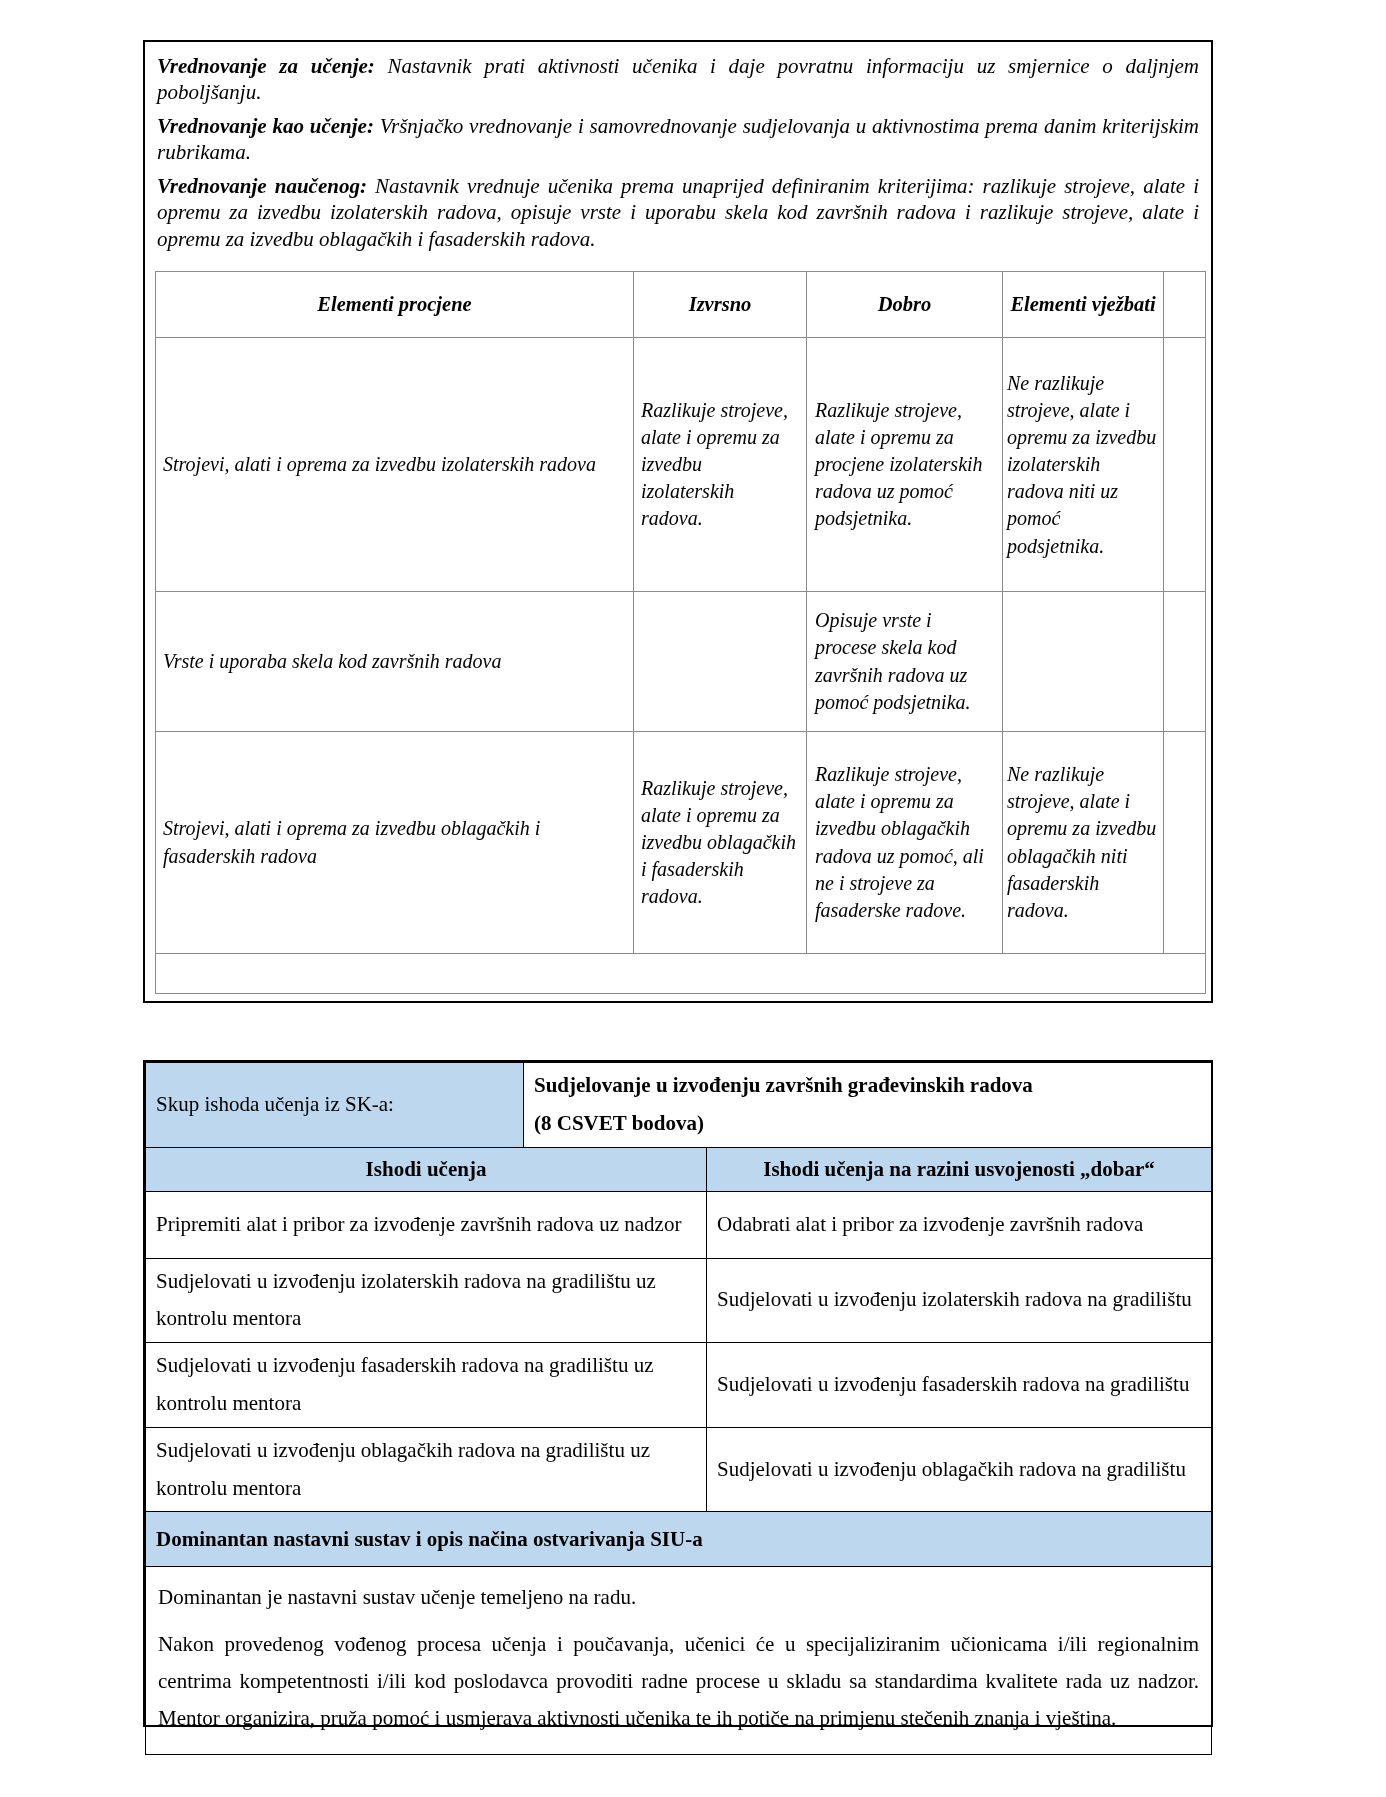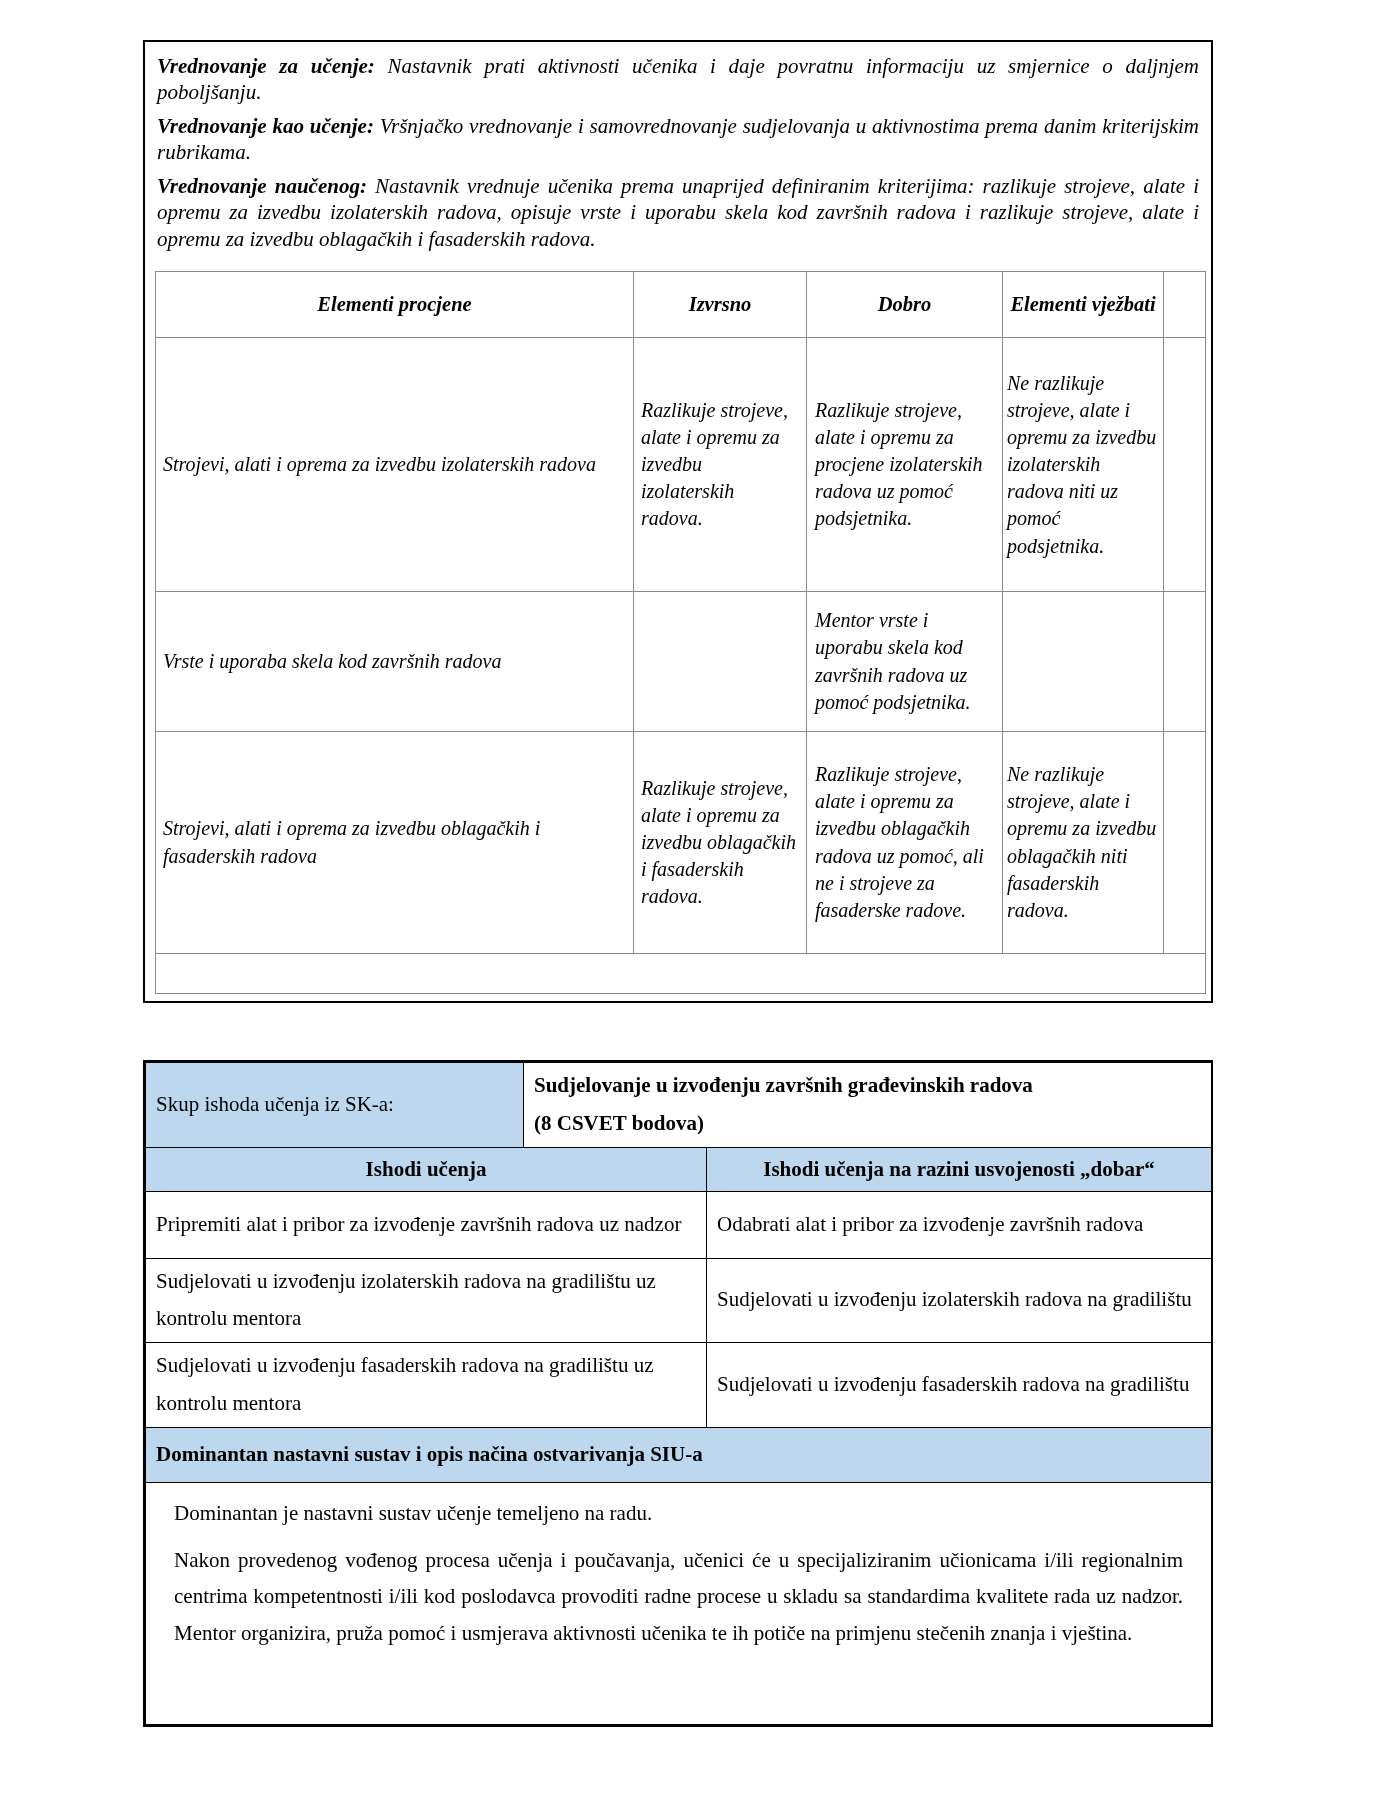--- a/index.html
+++ b/index.html
@@ -36,21 +36,21 @@
   #outcomes tr.rowB th{font-weight:bold;text-align:center;line-height:1.2;}
   #outcomes tr.rowC{height:67px;}
   #outcomes tr.rowD{height:67px;border-radius:28px;}
   #outcomes tr.rowE{height:68px;}
   #outcomes tr.rowF{height:68px;}
   #outcomes tr.rowG{height:55px;}
   #outcomes .sk-label{font-weight:normal;}
   #outcomes .sk-value{font-weight:bold;line-height:1.8;}
   #outcomes .outcome{line-height:1.8;}
   #outcomes .dom-hdr{font-weight:bold;margin-top:33px;}
-  #outcomes td.dom-body{vertical-align:top;padding:8px 28px;margin-top:24px;}
+  #outcomes td.dom-body{vertical-align:top;padding:8px 12px;margin-top:24px;}
   .dom-p{margin:4px 0 10px 0;line-height:1.75;font-size:21px;}
   .dom-p.justify{text-align:justify;}
 </style>
 </head>
 <body>
 
 <div class="block" id="block1">
 
   <p class="para"><b>Vrednovanje za učenje:</b><span> Nastavnik prati aktivnosti učenika i daje povratnu informaciju uz smjernice o daljnjem poboljšanju.</span></p>
 
@@ -77,21 +77,21 @@
     <tr class="r1">
       <td>Strojevi, alati i oprema za izvedbu izolaterskih radova</td>
       <td>Razlikuje strojeve, alate i opremu za izvedbu izolaterskih radova.</td>
       <td class="c3">Razlikuje strojeve, alate i opremu za procjene izolaterskih radova uz pomoć podsjetnika.</td>
       <td class="c4">Ne razlikuje strojeve, alate i opremu za izvedbu izolaterskih radova niti uz pomoć podsjetnika.</td>
       <td></td>
     </tr>
     <tr class="r2">
       <td>Vrste i uporaba skela kod završnih radova</td>
       <td></td>
-      <td class="c3">Mentor vrste i uporabu skela kod završnih radova uz pomoć podsjetnika.</td>
+      <td class="c3">Opisuje vrste i procese skela kod završnih radova uz pomoć podsjetnika.</td>
       <td class="c4"></td>
       <td></td>
     </tr>
     <tr class="r3">
       <td>Strojevi, alati i oprema za izvedbu oblagačkih i fasaderskih radova</td>
       <td>Razlikuje strojeve, alate i opremu za izvedbu oblagačkih i fasaderskih radova.</td>
       <td class="c3">Razlikuje strojeve, alate i opremu za izvedbu oblagačkih radova uz pomoć, ali ne i strojeve za fasaderske radove.</td>
       <td class="c4">Ne razlikuje strojeve, alate i opremu za izvedbu oblagačkih niti fasaderskih radova.</td>
       <td></td>
     </tr>
@@ -124,20 +124,24 @@
       <td colspan="2" class="outcome">Odabrati alat i pribor za izvođenje završnih radova</td>
     </tr>
     <tr class="rowD">
       <td colspan="2" class="outcome">Sudjelovati u izvođenju izolaterskih radova na gradilištu uz kontrolu mentora</td>
       <td colspan="2" class="outcome">Sudjelovati u izvođenju izolaterskih radova na gradilištu</td>
     </tr>
     <tr class="rowE">
       <td colspan="2" class="outcome">Sudjelovati u izvođenju fasaderskih radova na gradilištu uz kontrolu mentora</td>
       <td colspan="2" class="outcome">Sudjelovati u izvođenju fasaderskih radova na gradilištu</td>
     </tr>
+    <tr class="rowF">
+      <td colspan="2" class="outcome">Sudjelovati u izvođenju oblagačkih radova na gradilištu uz kontrolu mentora</td>
+      <td colspan="2" class="outcome">Sudjelovati u izvođenju oblagačkih radova na gradilištu</td>
+    </tr>
     <tr class="rowG">
       <td colspan="4" class="blue dom-hdr">Dominantan nastavni sustav i opis načina ostvarivanja SIU-a</td>
     </tr>
     <tr>
       <td colspan="4" class="dom-body">
         <p class="dom-p">Dominantan je nastavni sustav učenje temeljeno na radu.</p>
         <p class="dom-p justify">Nakon provedenog vođenog procesa učenja i poučavanja, učenici će u specijaliziranim učionicama i/ili regionalnim centrima kompetentnosti i/ili kod poslodavca provoditi radne procese u skladu sa standardima kvalitete rada uz nadzor. Mentor organizira, pruža pomoć i usmjerava aktivnosti učenika te ih potiče na primjenu stečenih znanja i vještina.</p>
       </td>
     </tr>
   </tbody>

